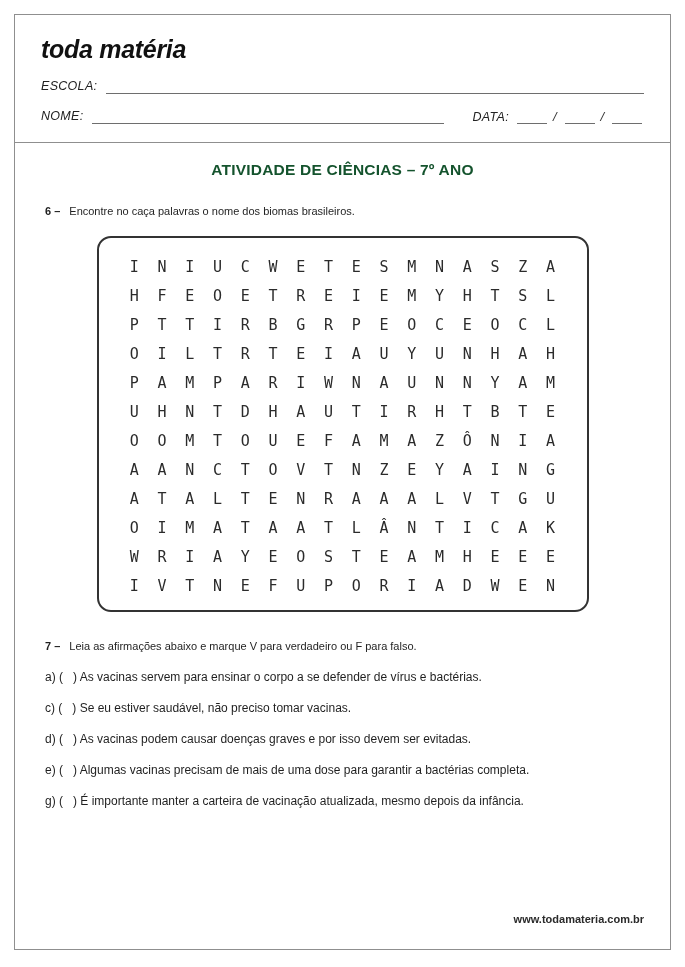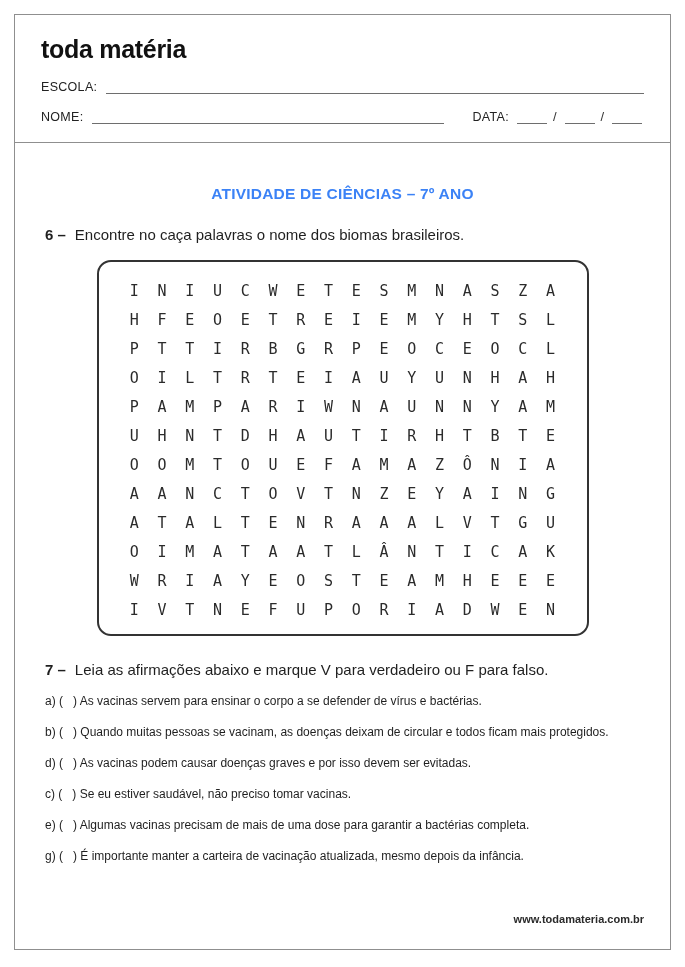--- a/index.html
+++ b/index.html
@@ -17,59 +17,60 @@
     width: 657px; height: 936px;
     border: 1.5px solid #8f8f8f;
     background: #fff;
   }
 
   
   .header {
     height: 128px;
     border-bottom: 1.5px solid #8f8f8f;
     padding: 20px 26px 0 26px;
+    font-style: italic;
   }
   .brand {
     font-size: 25px;
     font-weight: 700;
     letter-spacing: -0.3px;
     color: #111;
   }
   .field-row {
     display: flex;
-    align-items: center;
+    align-items: flex-start;
     margin-top: 15px;
     font-size: 12.5px;
     color: #222;
   }
   .field-label { white-space: nowrap; letter-spacing: 0.3px; }
   .blank-line {
     border-bottom: 1.4px solid #6e6e6e;
     height: 15px;
     margin-left: 9px;
   }
   .line-grow { flex: 1; }
   .line-name { width: 352px; }
   .date-group { display: flex; align-items: flex-end; margin-left: 28px; }
   .date-blank { width: 30px; margin-left: 8px; border-bottom: 1.4px solid #6e6e6e; height: 15px; }
   .date-slash { margin-left: 6px; font-size: 13px; color: #333; }
 
   
   .content { padding: 0 30px; }
   .title {
-    margin-top: 42px;
+    margin-top: 18px;
     text-align: center;
     font-size: 15.5px;
     font-weight: 700;
     letter-spacing: 0.2px;
-    color: #3b82f6;
+    color: #14532d;
   }
   .question {
     margin-top: 22px;
-    font-size: 15px;
+    font-size: 11px;
     line-height: 20px;
     color: #1f1f1f;
   }
   .q-number { font-weight: 700; margin-right: 9px; }
 
   
   .ws-box {
     width: 492px;
     height: 376px;
     margin: 15px auto 0 auto;
@@ -337,22 +338,21 @@
         <span class="ws-cell">E</span>
         <span class="ws-cell">N</span>
       </div>
 
     <p class="question" style="margin-top:24px;">
       <span class="q-number">7 –</span><span>Leia as afirmações abaixo e marque V para verdadeiro ou F para falso.</span>
     </p>
 
     <div class="vf-list">
         <p class="vf-item">a) (   ) As vacinas servem para ensinar o corpo a se defender de vírus e bactérias.</p>
-        <p class="vf-item">b) (   ) Quando muitas pessoas se vacinam, as doenças deixam de circular e todos ficam mais protegidos.</p>
+        <p class="vf-item">c) (   ) Se eu estiver saudável, não preciso tomar vacinas.</p>
         <p class="vf-item">d) (   ) As vacinas podem causar doenças graves e por isso devem ser evitadas.</p>
-        <p class="vf-item">c) (   ) Se eu estiver saudável, não preciso tomar vacinas.</p>
         <p class="vf-item">e) (   ) Algumas vacinas precisam de mais de uma dose para garantir a bactérias completa.</p>
         <p class="vf-item">g) (   ) É importante manter a carteira de vacinação atualizada, mesmo depois da infância.</p>
       </div>
   </div>
 
   <div class="footer-url">www.todamateria.com.br</div>
 </div>
 
 </body></html>

